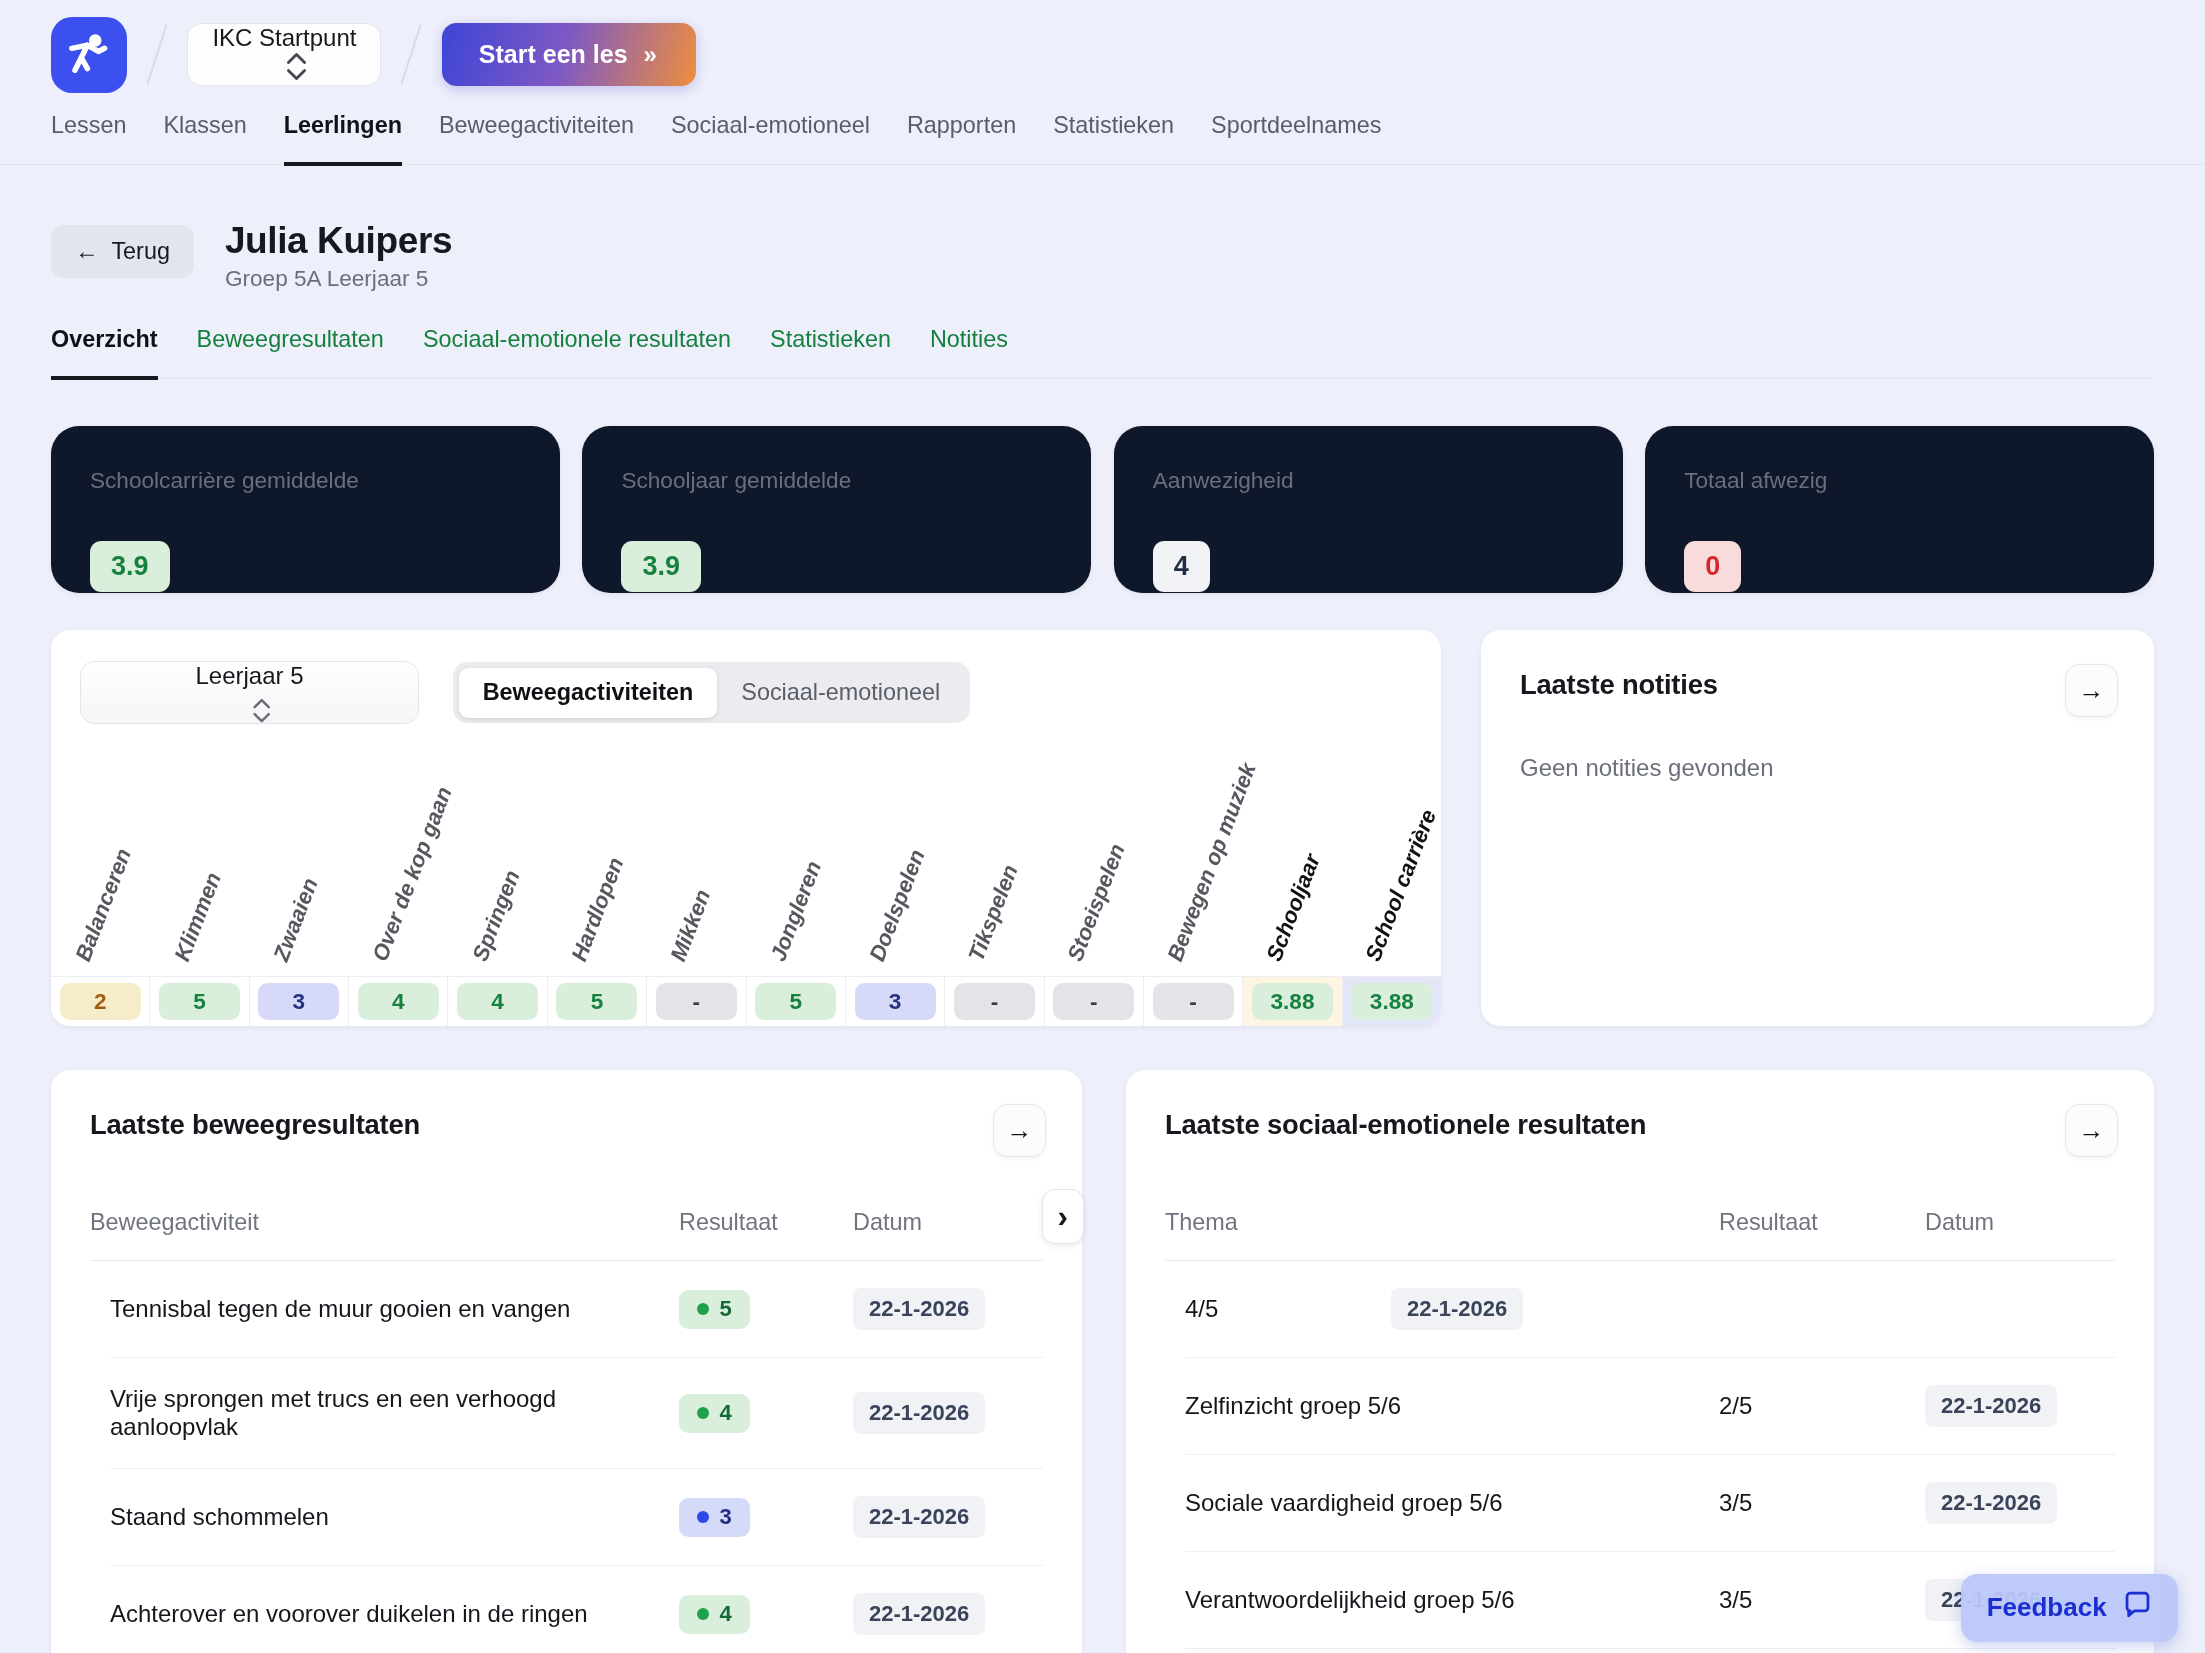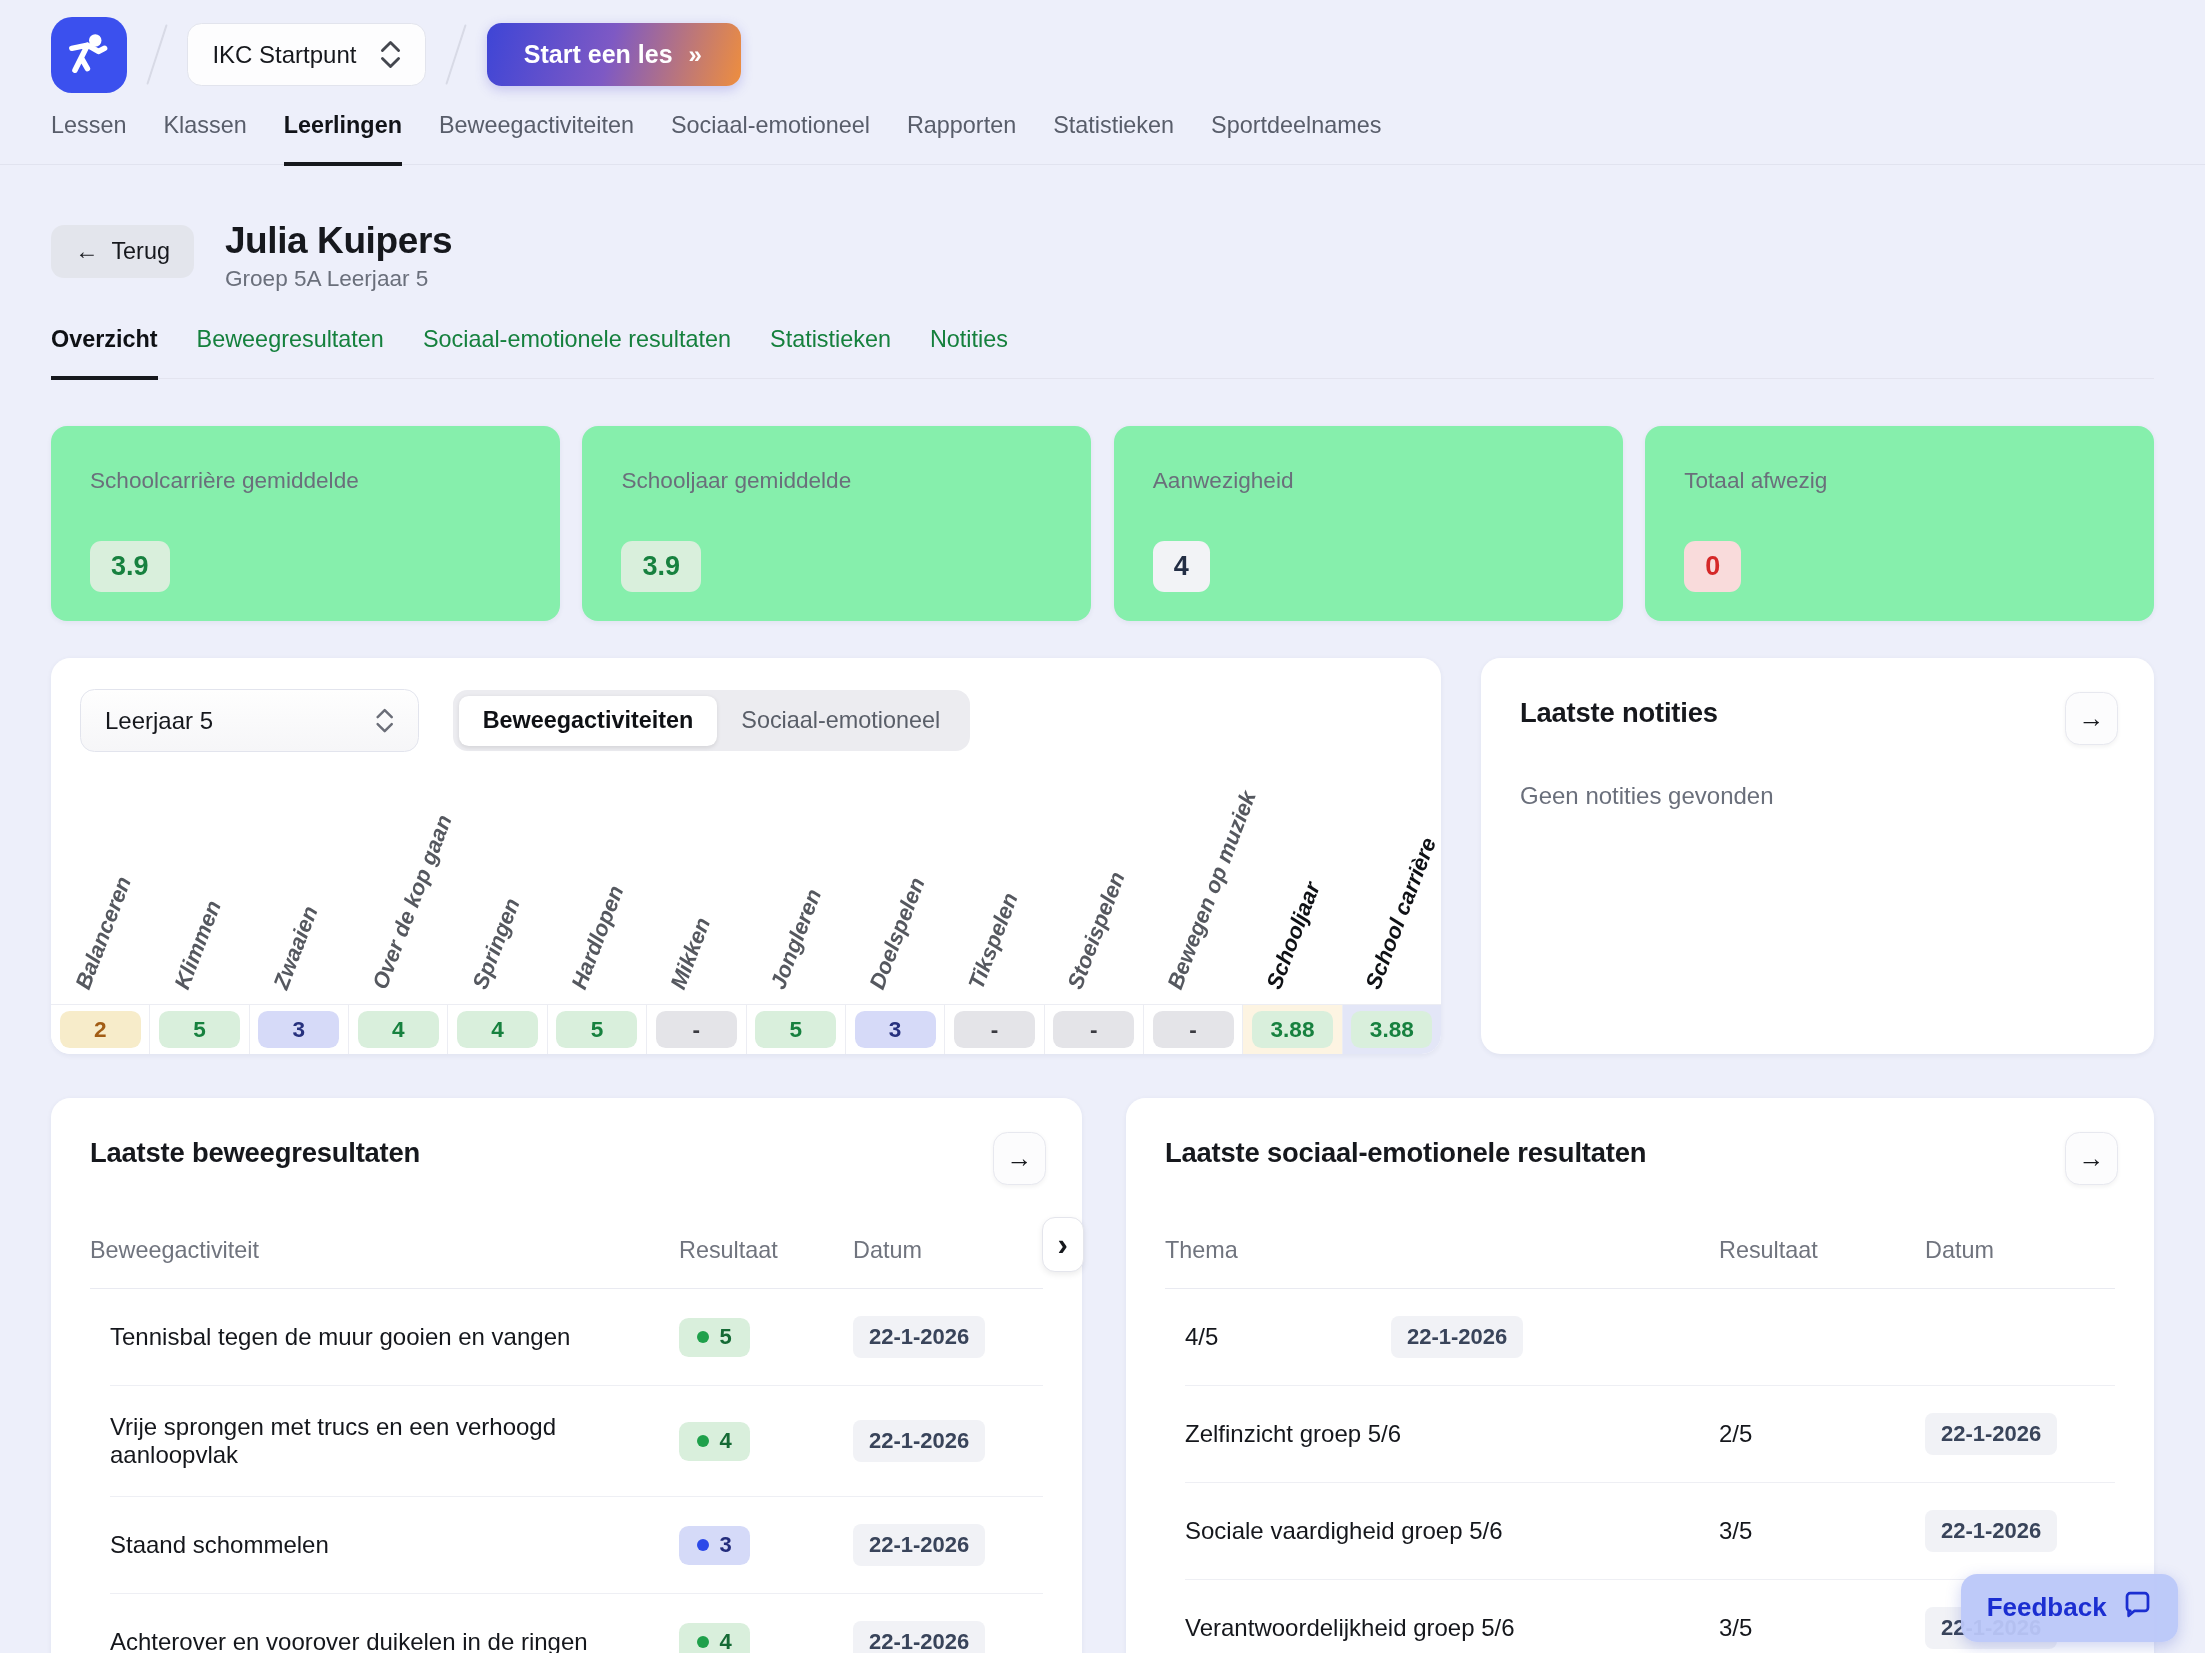--- a/index.html
+++ b/index.html
@@ -3,21 +3,21 @@
 <meta charset="utf-8">
 <style>
   html,body{margin:0;padding:0;}
   body{font-family:"Liberation Sans","DejaVu Sans",sans-serif;background:#edeffa;}
   #app{position:relative;width:2205px;height:1653px;overflow:hidden;background:#edeffa;color:#16181d;}
 
   
   .topbar{display:flex;align-items:center;padding:16px 48px 0 51px;height:77px;}
   .logo{width:76px;height:76px;border-radius:21px;background:#3b50ee;display:flex;align-items:center;justify-content:center;flex:0 0 auto;}
   .slash{width:2.4px;height:63px;background:#d8dae6;transform:rotate(18deg);margin:0 29px;border-radius:1.6px;flex:0 0 auto;}
-  .pill{display:flex;align-items:center;background:#fdfdfe;border:1.6px solid #e2e4ed;border-radius:14.5px;height:63px;padding:0 24px;font-size:24px;color:#16181d;box-sizing:border-box;cursor:pointer;}
+  .pill{display:flex;align-items:center;background:#fdfdfe;border:1.6px solid #e2e4ed;border-radius:14.5px;height:63px;padding:0 24px;font-size:24px;color:#16181d;box-sizing:border-box;cursor:pointer;flex-direction:column;}
   .pill .chev{margin-left:24px;display:flex;flex-direction:column;gap:3.2px;}
   .grad-btn{display:flex;align-items:center;gap:16px;height:63px;padding:0 37px;border-radius:14.5px;color:#fff;font-size:25px;font-weight:600;background:linear-gradient(105deg,#3e45d6 0%,#7e59c4 48%,#ee8e3e 100%);box-shadow:0 3.2px 11.3px rgba(80,70,210,.25);cursor:pointer;}
   .grad-btn .dbl{font-size:24px;font-weight:700;letter-spacing:1.6px;}
   .account{margin-left:auto;height:58px;border-radius:21px;font-size:23.4px;}
   .account .chev-down{margin-left:18px;}
 
   .nav{display:flex;gap:37px;padding:0 51px;margin-top:19.4px;border-bottom:1.6px solid #e1e3ef;}
   .nav-item{font-size:23.4px;color:#585d6a;padding-bottom:22.6px;border-bottom:4px solid transparent;margin-bottom:-1.6px;cursor:pointer;white-space:nowrap;}
   .nav-item.active{color:#111318;font-weight:600;border-bottom-color:#16181d;}
 
@@ -27,21 +27,21 @@
   .back-btn{display:flex;align-items:center;gap:13px;background:#e3e5ec;border-radius:13px;height:53px;padding:0 24px;font-size:23.4px;color:#16181d;cursor:pointer;margin-top:4.8px;}
   .student h1{margin:0;font-size:37px;font-weight:800;letter-spacing:-0.4px;}
   .student .sub{margin-top:4px;font-size:22.6px;color:#6a6f7b;}
 
   .tabs{display:flex;gap:39px;margin-top:34px;border-bottom:1.6px solid #e3e4ef;}
   .tab{font-size:23.4px;color:#15803d;padding-bottom:22.6px;border-bottom:4px solid transparent;margin-bottom:-1.6px;cursor:pointer;white-space:nowrap;}
   .tab.active{color:#0f1115;font-weight:600;border-bottom-color:#16181d;}
 
   
   .stats{display:grid;grid-template-columns:repeat(4,1fr);gap:22.6px;margin-top:47px;}
-  .stat-card{background:#86efac;border-radius:16px;box-shadow:0 1.6px 4.8px rgba(40,45,90,.06);padding:42px 39px;height:195px;box-sizing:border-box;}
+  .stat-card{background:#0f172a;border-radius:28px;box-shadow:0 1.6px 4.8px rgba(40,45,90,.06);padding:42px 39px;height:167px;box-sizing:border-box;}
   .stat-label{font-size:22.6px;color:#6a6f7b;}
   .stat-badge{display:inline-block;margin-top:47px;padding:9.7px 21px;border-radius:11.3px;font-size:27px;font-weight:700;}
 
   .b-green{background:#d9efdc;color:#17813f;}
   .b-amber{background:#f7ecca;color:#a25d15;}
   .b-indigo{background:#d6daf8;color:#27317e;}
   .b-gray{background:#e4e4e8;color:#3a3a40;}
   .b-neutral{background:#f2f3f6;color:#232e44;}
   .b-red{background:#f9dbdb;color:#d52828;}
 

